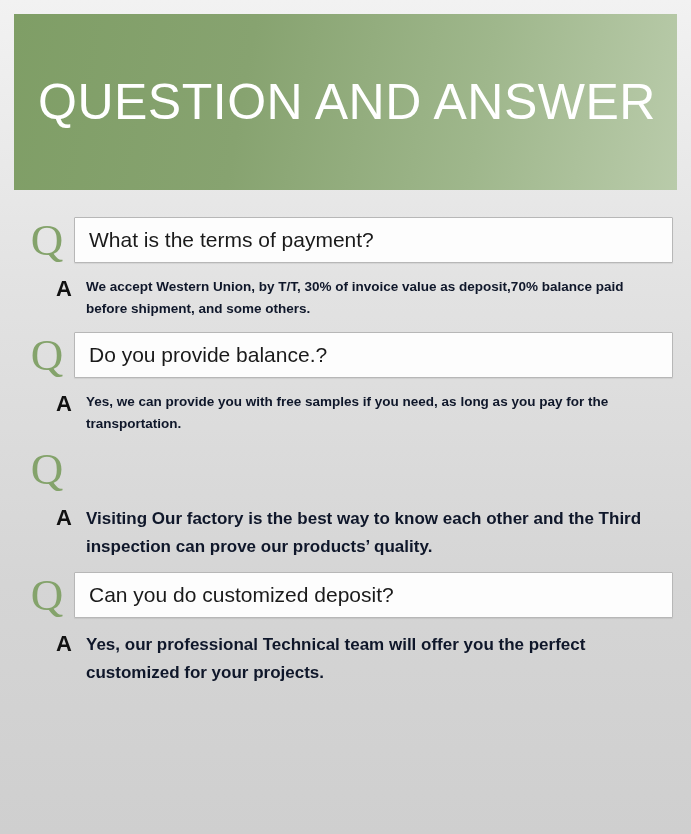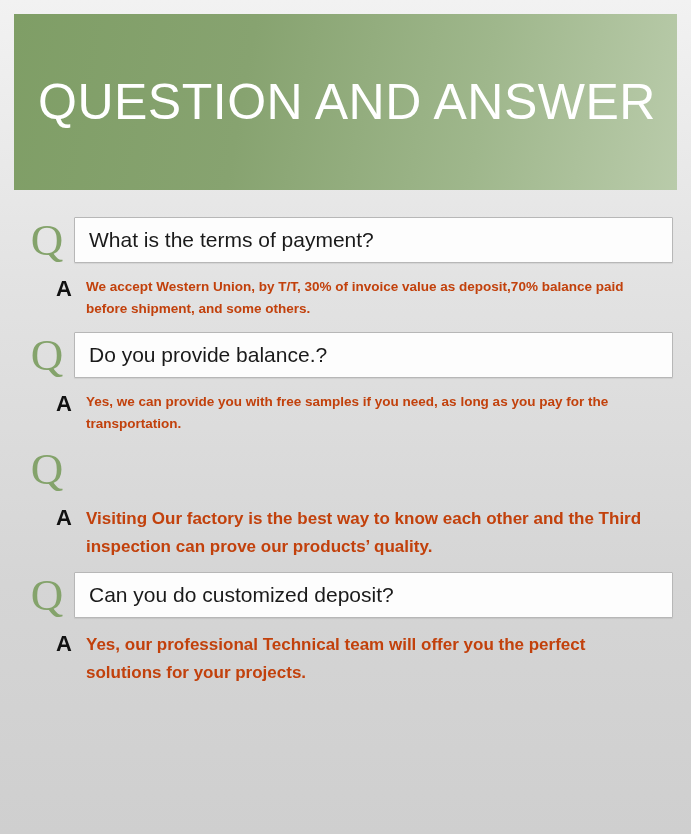--- a/index.html
+++ b/index.html
@@ -83,21 +83,21 @@
     color: #111;
     font-size: 22px;
     font-weight: 700;
     line-height: 22px;
     flex: 0 0 18px;
     padding-top: 2px;
   }
   .a-text {
     font-size: 13.5px;
     font-weight: 700;
-    color: #c2410c;
+    color: #0f172a;
     line-height: 1.65;
     max-width: 600px;
   }
   .a-text.small {
     font-size: 17px;
   }
 </style>
 </head>
 <body>
 
@@ -147,18 +147,18 @@
 
     <div class="qa-block">
       <div class="q-row">
         <div class="q-mark">Q</div>
         <div class="q-box">
           <span class="q-text">Can you do customized deposit?</span>
         </div>
       </div>
       <div class="a-row">
         <div class="a-mark">A</div>
-        <div class="a-text small">Yes, our professional Technical team will offer you the perfect solutions for your projects.</div>
+        <div class="a-text small">Yes, our professional Technical team will offer you the perfect customized for your projects.</div>
       </div>
     </div>
 
   </div>
 </div>
 
 </body></html>

